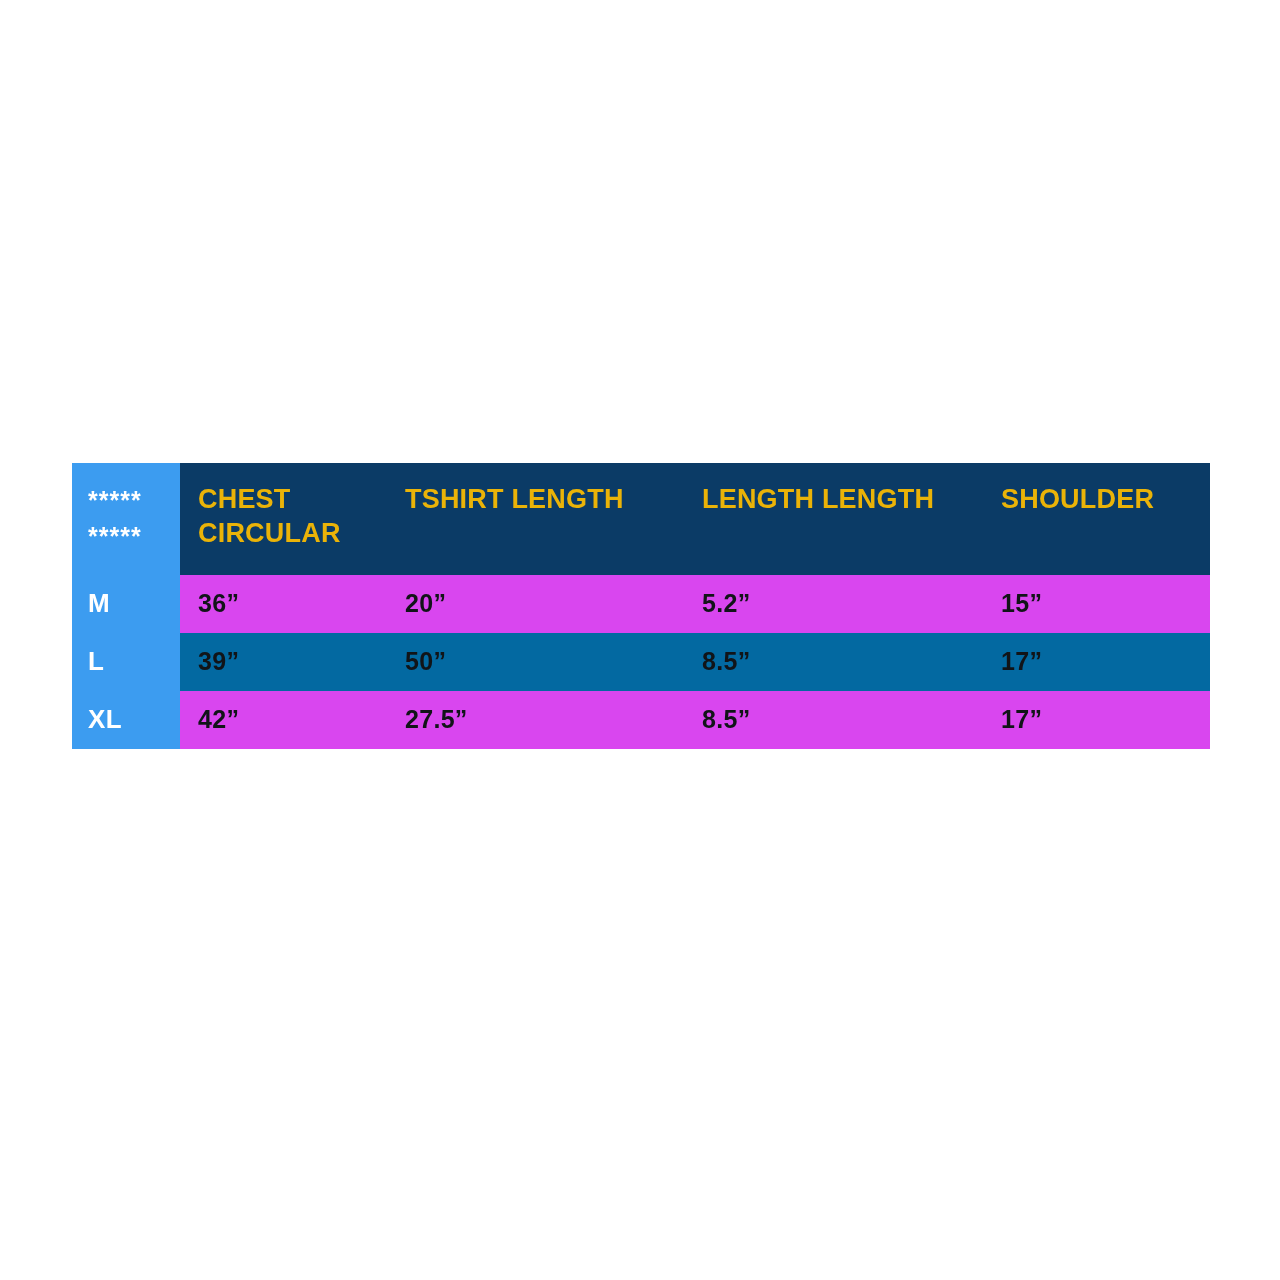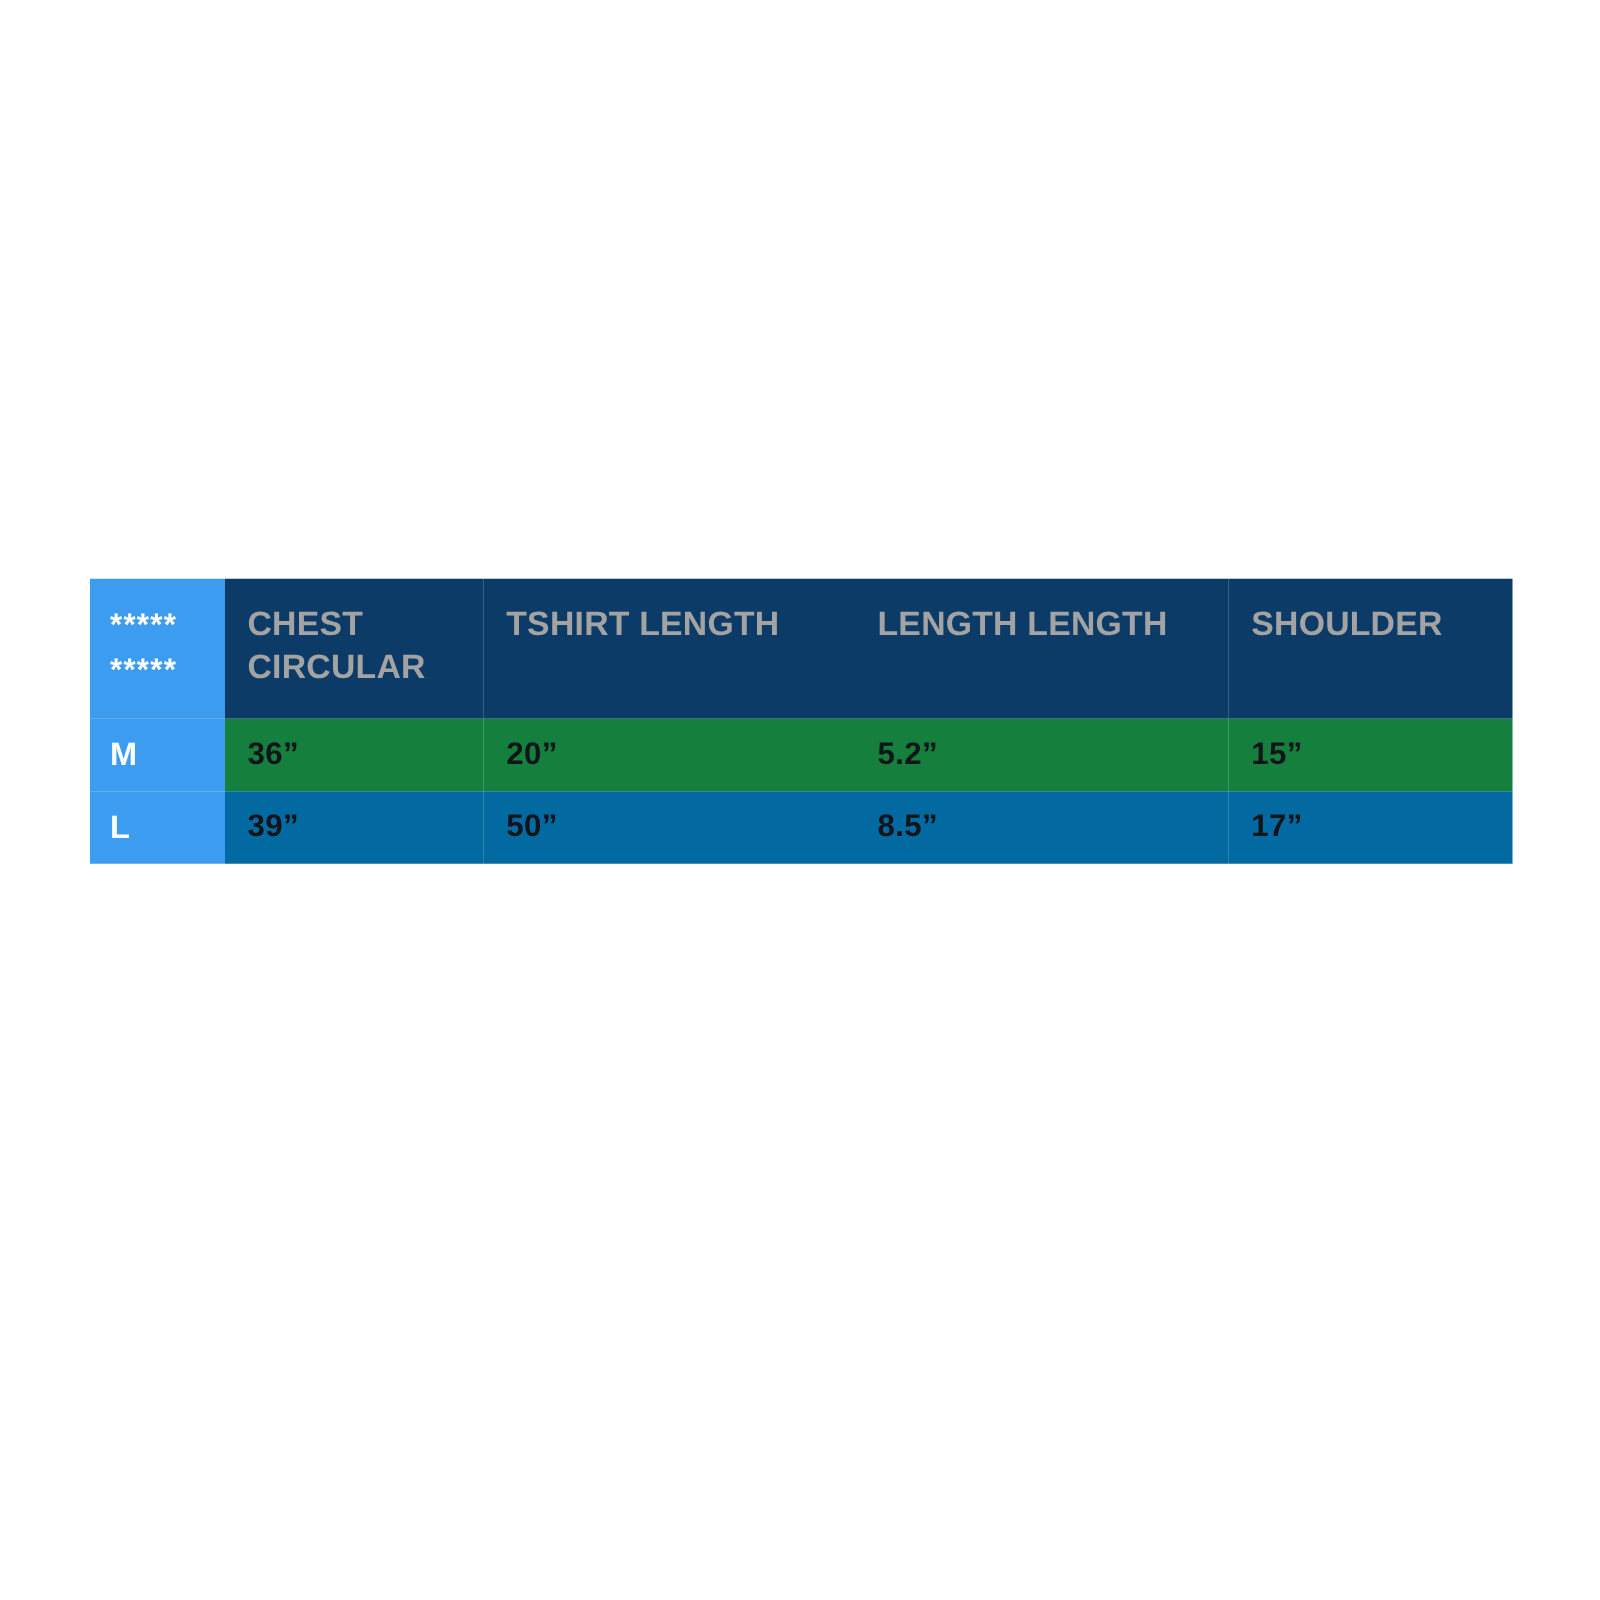--- a/index.html
+++ b/index.html
@@ -29,21 +29,21 @@
   }
 
   table.size-table col.c-size   { width: 108px; }
   table.size-table col.c-chest  { width: 207px; }
   table.size-table col.c-len    { width: 297px; }
   table.size-table col.c-sleeve { width: 299px; }
   table.size-table col.c-should { width: 227px; }
 
   thead th {
     background: #0b3b66;
-    color: #a3a3a3;
+    color: #eab308;
     font-size: 27px;
     font-weight: bold;
     text-align: left;
     vertical-align: top;
     padding: 19px 0 20px 18px;
     line-height: 1.26;
     letter-spacing: 0.2px;
     height: 100px;
     box-sizing: border-box;
   }
@@ -69,21 +69,21 @@
     letter-spacing: 0.3px;
   }
 
   tbody td.size-cell {
     background: #3c9cf0;
     color: #ffffff;
     padding-left: 16px;
     font-size: 26px;
   }
 
-  tbody tr.row-even td { background: #15803d; }
+  tbody tr.row-even td { background: #d946ef; }
   tbody tr.row-odd  td { background: #0369a1; }
   tbody tr.row-even td.size-cell,
   tbody tr.row-odd  td.size-cell { background: #3c9cf0; }
 </style>
 </head>
 <body>
 
 <div class="chart-wrap">
   <table class="size-table">
     <colgroup>
@@ -113,15 +113,22 @@
         <td>5.2”</td>
         <td>15”</td>
       </tr>
       <tr class="row-odd">
         <td class="size-cell">L</td>
         <td>39”</td>
         <td>50”</td>
         <td>8.5”</td>
         <td>17”</td>
       </tr>
+      <tr class="row-even">
+        <td class="size-cell">XL</td>
+        <td>42”</td>
+        <td>27.5”</td>
+        <td>8.5”</td>
+        <td>17”</td>
+      </tr>
     </tbody>
   </table>
 </div>
 
 </body></html>

